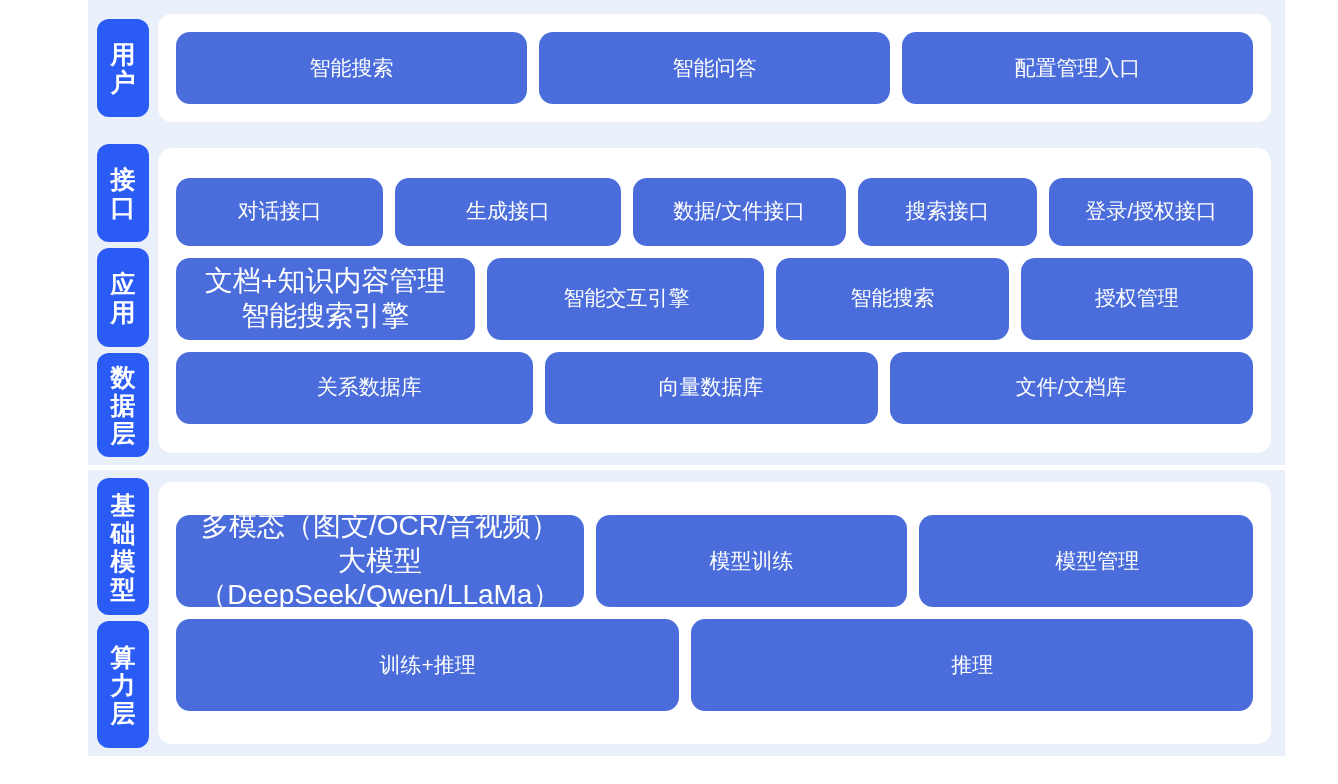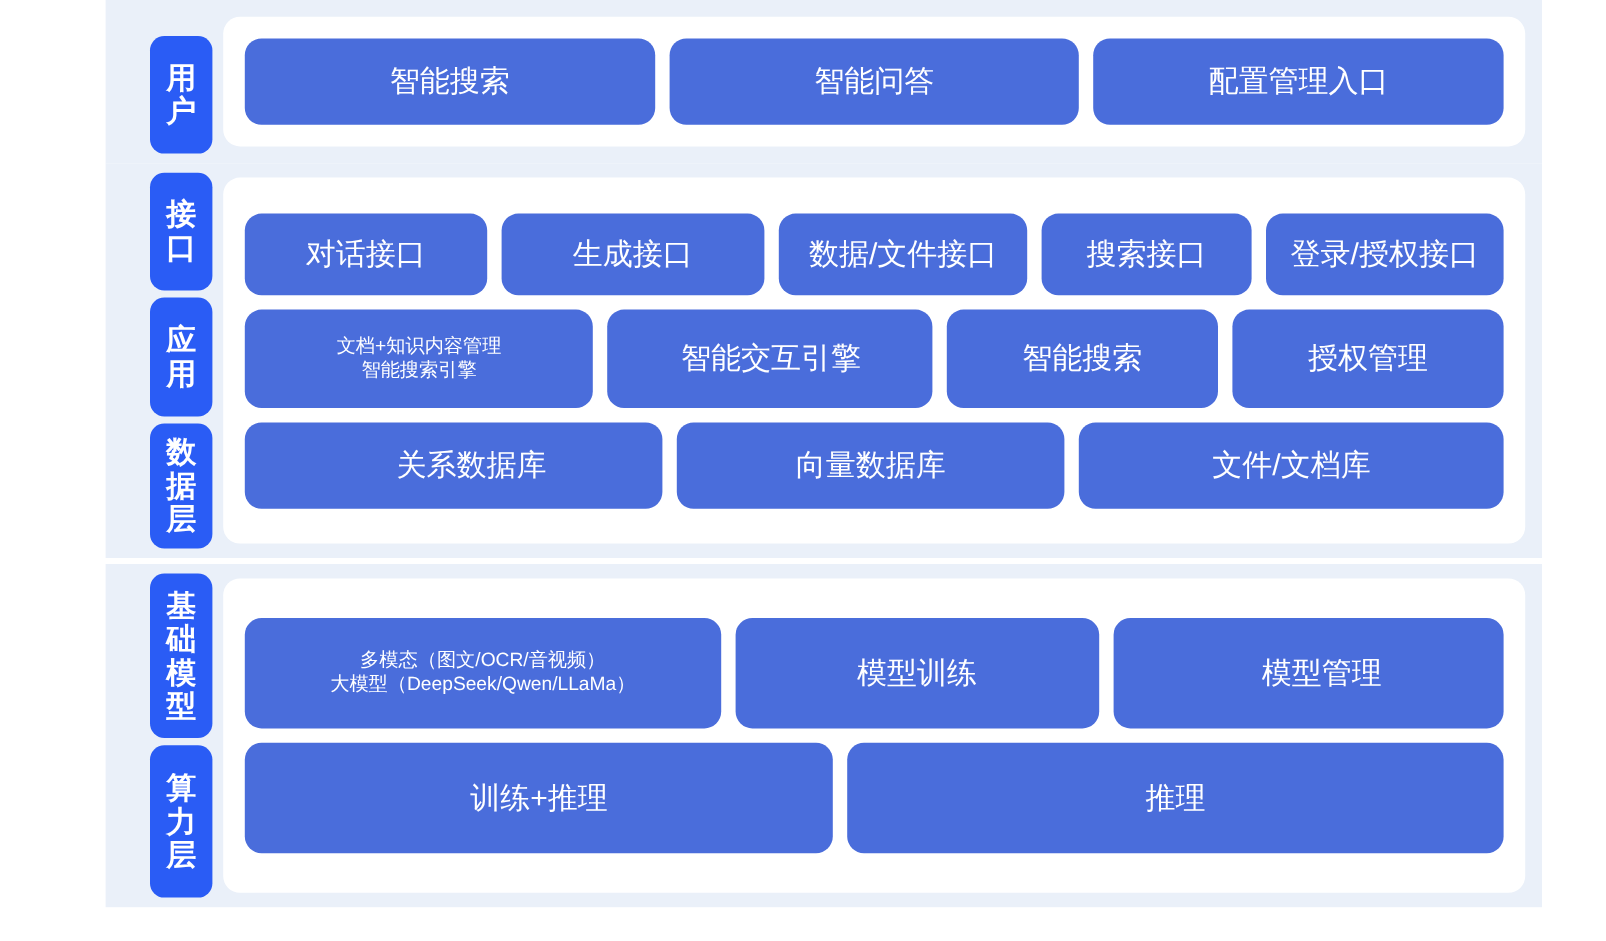--- a/index.html
+++ b/index.html
@@ -27,25 +27,24 @@
   .sec-users  { top: 0px;   height: 136px; }
   .sec-middle { top: 136px; height: 329px; }
   .sec-infra  { top: 470px; height: 286px; }
 
   
   .label-col {
     width: 70px;
     flex: 0 0 70px;
     display: flex;
     flex-direction: column;
-    justify-content: flex-end;
+    justify-content: center;
     align-items: center;
     gap: 6px;
     padding: 8px 0;
-    margin-left: 28px;
   }
   .vlabel {
     background: #2a5cf5;
     color: #ffffff;
     border-radius: 12px;
     width: 52px;
     display: flex;
     align-items: center;
     justify-content: center;
     font-size: 25px;
@@ -85,27 +84,27 @@
     align-items: stretch;
   }
   .card {
     background: #4a6ddb;
     color: #ffffff;
     border-radius: 14px;
     display: flex;
     align-items: center;
     justify-content: center;
     text-align: center;
-    font-size: 25px;
+    font-size: 21px;
     line-height: 1.28;
     padding: 8px 10px;
     white-space: pre-line;
   }
   .card.small  { font-size: 23px; }
-  .card.multi  { font-size: 16px; line-height: 1.24; }
+  .card.multi  { font-size: 28px; line-height: 1.24; }
 
   .r-users .card  { height: 72px; flex: 1 1 0; }
   .r-if .card     { height: 68px; }
   .r-app .card    { height: 82px; }
   .r-data .card   { height: 72px; }
   .r-model .card  { height: 92px; }
   .r-comp .card   { height: 92px; }
 
   
   .r-if .c0 { flex: 1.02 1 0; }

